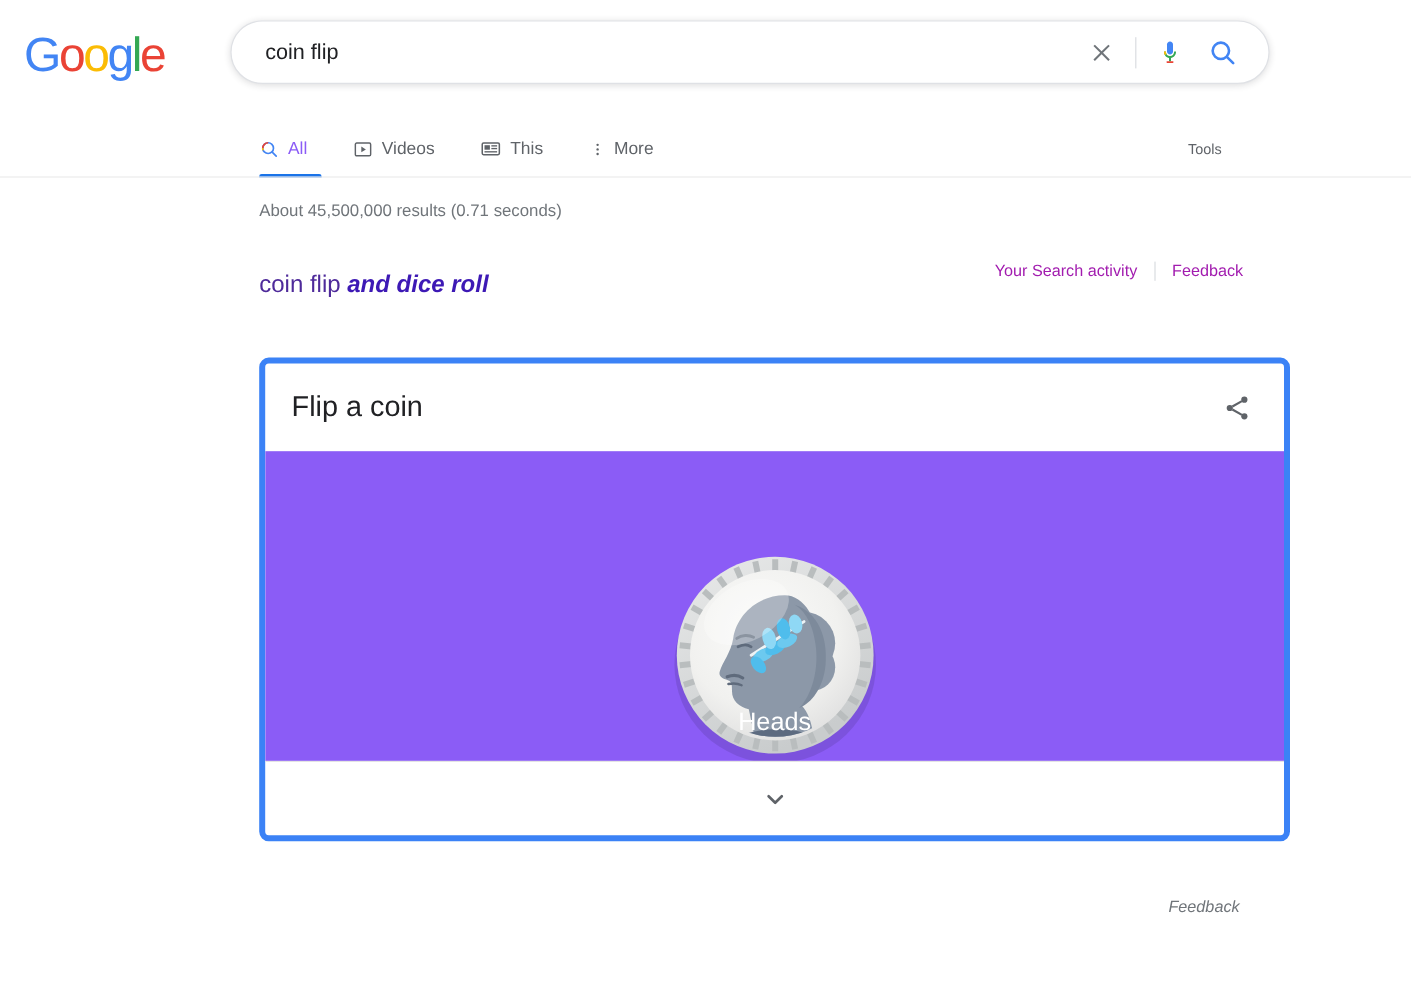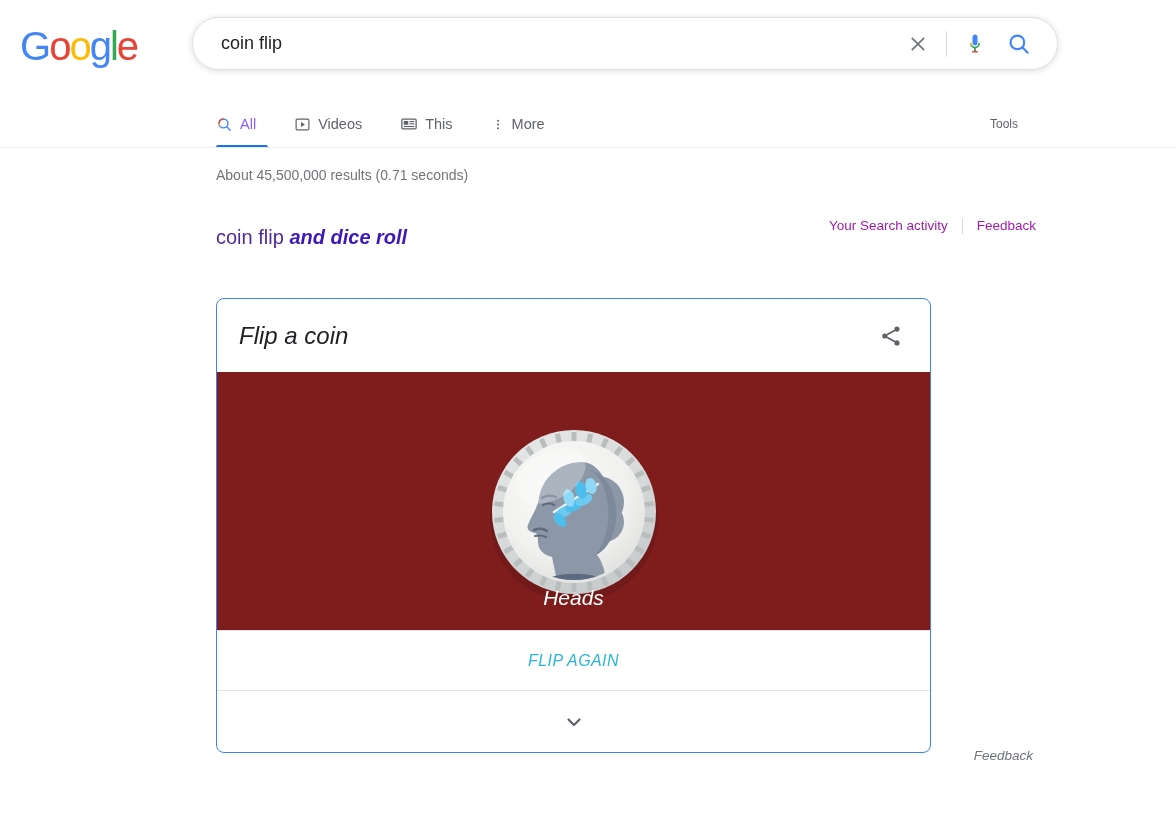--- a/index.html
+++ b/index.html
@@ -175,52 +175,51 @@
   .vbar {
     width: 1px; height: 16px;
     background: #dadce0;
     margin: 0 14px;
   }
 
   
   .card {
     position: absolute;
     left: 216px; top: 150px;
-    width: 715px;
-    border: 1px solid #3b82f6;
+    width: 859px;
+    border: 5px solid #3b82f6;
     border-radius: 8px;
     background: #fff;
     overflow: hidden;
-    font-style: italic;
   }
   .card-head {
     height: 73px;
     display: flex;
     align-items: center;
     justify-content: space-between;
     padding: 0 22px 0 22px;
   }
   .card-title {
     font-size: 24px;
     color: #202124;
     font-weight: 400;
   }
   .share-btn {
     width: 34px; height: 34px;
     display: flex; align-items: center; justify-content: center;
     cursor: pointer;
   }
   .coin-stage {
     height: 258px;
-    background: #7f1d1d;
+    background: #8b5cf6;
     position: relative;
     display: flex;
     flex-direction: column;
     align-items: center;
-    justify-content: center;
+    justify-content: flex-end;
   }
   .coin-wrap {
     margin-top: 21px;
     width: 176px; height: 176px;
     position: relative;
   }
   .coin-result {
     position: absolute;
     left: 0; right: 0;
     bottom: 20px;
@@ -477,23 +476,20 @@
                 </g>
               </g>
             </g>
 
             <ellipse cx="64" cy="52" rx="38" ry="24" fill="rgba(255,255,255,0.28)" transform="rotate(-28 64 52)"></ellipse>
           </svg>
         </div>
         <div class="coin-result">Heads</div>
       </div>
 
-      <div class="flip-again-row">
-        <span class="flip-again">FLIP AGAIN</span>
-      </div>
 
       <div class="expand-row">
         <svg width="24" height="24" viewBox="0 0 24 24">
           <path d="M6.5 9.5 L12 15 L17.5 9.5" fill="none" stroke="#5f6368" stroke-width="2.2" stroke-linecap="round" stroke-linejoin="round"></path>
         </svg>
       </div>
 
     </div>
 
     <div class="card-feedback">

